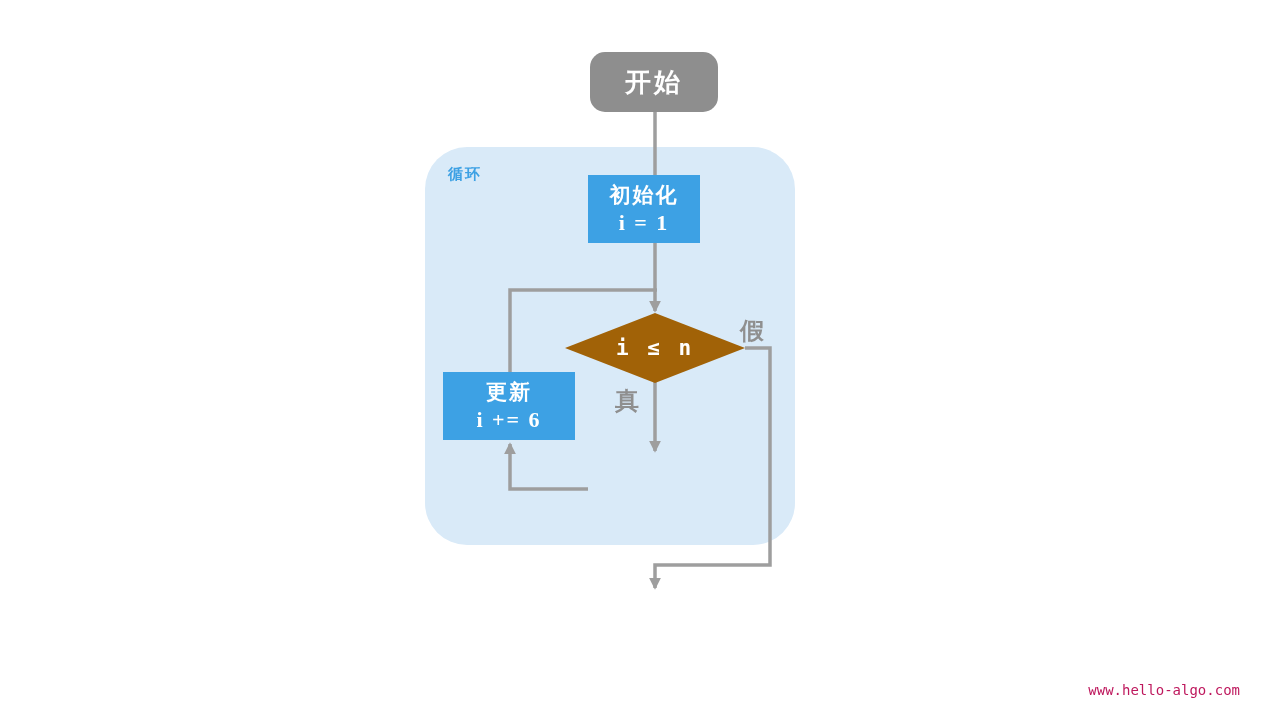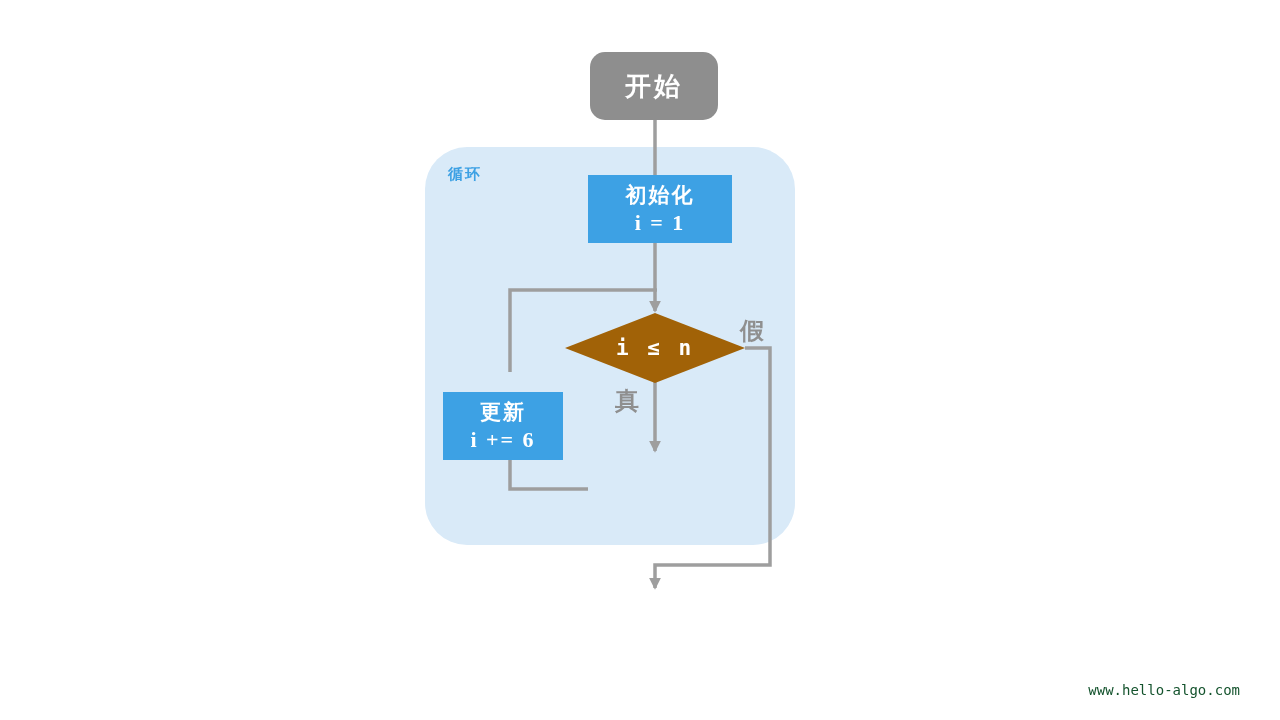--- a/index.html
+++ b/index.html
@@ -43,36 +43,36 @@
   .node {
     position: absolute;
     display: flex;
     flex-direction: column;
     align-items: center;
     justify-content: center;
     color: #ffffff;
     text-align: center;
   }
   .terminal {
-    width: 128px; height: 68px;
+    width: 128px; height: 60px;
     background: #8e8e8e;
     border-radius: 15px;
     font-size: 26px;
     font-weight: bold;
     letter-spacing: 3px;
   }
   .node-start { left: 590px; top: 52px; }
   .node-end   { left: 590px; top: 592px; }
   .process {
-    width: 144px; height: 68px;
+    width: 112px; height: 68px;
     background: #3da1e4;
     font-weight: bold;
   }
   .node-init   { left: 588px; top: 175px; }
-  .node-update { left: 443px; top: 392px; width: 120px; }
+  .node-update { left: 443px; top: 372px; width: 132px; }
   .process .cn-line { font-size: 21px; letter-spacing: 2px; line-height: 1.35; }
   .code-line {
     font-family: Liberation Serif, serif;
     font-size: 22px;
     font-weight: bold;
     letter-spacing: 2px;
     line-height: 1.3;
   }
   .node-task {
     left: 588px; top: 455px;
@@ -100,21 +100,21 @@
     color: #8f8f8f;
   }
   .label-true  { left: 615px; top: 385px; }
   .label-false { left: 740px; top: 315px; }
   
   .watermark {
     position: absolute;
     right: 40px; bottom: 22px;
     font-family: "DejaVu Sans Mono", monospace;
     font-size: 14px;
-    color: #14532d;
+    color: #be185d;
   }
 </style>
 </head>
 <body>
 
 <div id="canvas">
 
   <div class="loop-container"></div>
   <div class="loop-label">循环</div>
 

